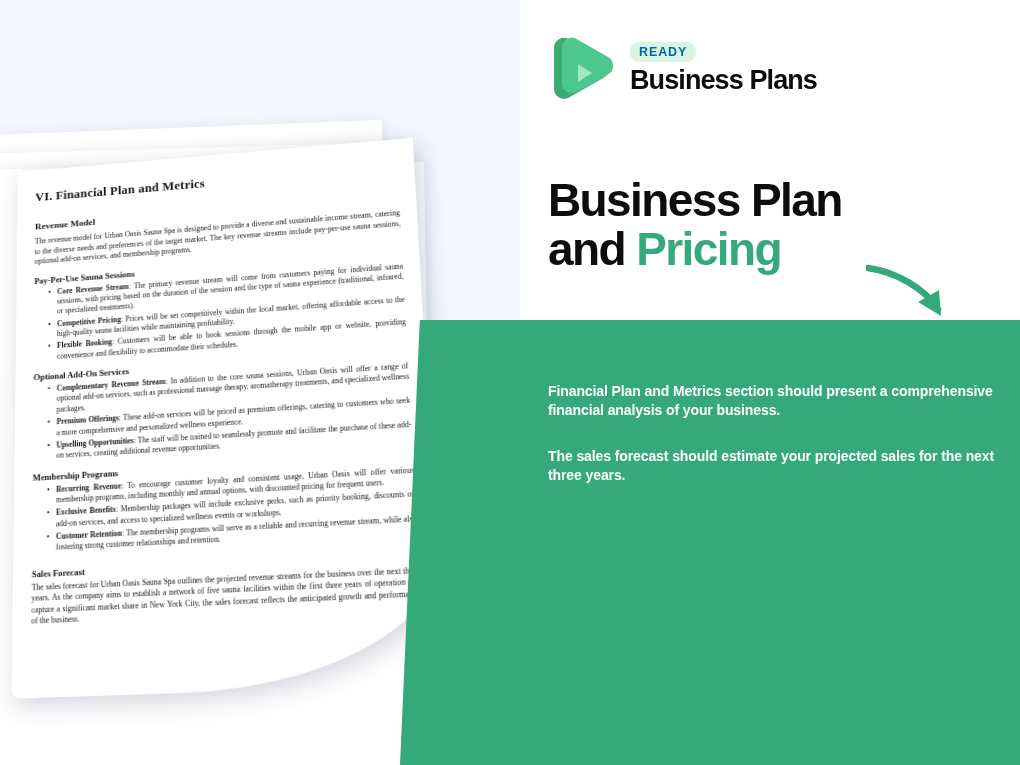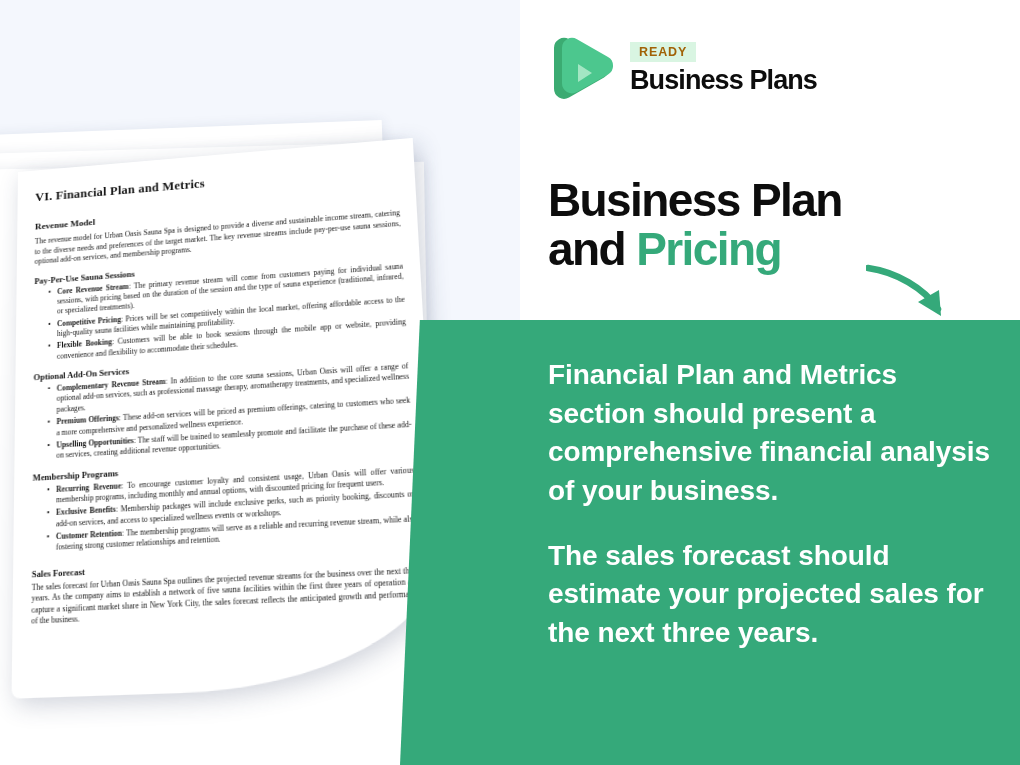--- a/index.html
+++ b/index.html
@@ -88,35 +88,35 @@
   .green-panel{
     position:absolute; right:0; top:320px; width:620px; height:445px;
     background:#35a97a;
     clip-path:polygon(3.2% 0, 100% 0, 100% 100%, 0% 100%);
   }
   .panel-inner{
     position:absolute; left:548px; top:320px; width:472px; height:445px;
     padding:36px 22px 0 0;
   }
   .panel-p{
-    color:#ffffff; font-size:28px; font-weight:bold; line-height:1.38;
-    letter-spacing:-.1px; margin-bottom:26px;
+    color:#ffffff; font-size:14px; font-weight:bold; line-height:1.38;
+    letter-spacing:-.1px; margin-bottom:26px;margin-top:26px;
   }
 
   
   .logo-row{
     position:absolute; left:548px; top:34px;
     display:flex; align-items:center; gap:14px;
   }
   .logo-mark{ width:68px; height:70px; flex:none; }
   .logo-text{ display:flex; flex-direction:column; gap:3px; }
   .ready-badge{
     align-self:flex-start;
-    background:#d9f5e2; color:#a16207; font-size:12.5px; font-weight:bold;
-    letter-spacing:.9px; padding:3px 9px 3px 9px; border-radius:0;
+    background:#d9f5e2; color:#0369a1; font-size:12.5px; font-weight:bold;
+    letter-spacing:.9px; padding:3px 9px 3px 9px; border-radius:9px;
   }
   .brand{
     font-size:27px; font-weight:bold; color:#0d0d0d; letter-spacing:-.9px;
   }
 
   
   .headline{
     position:absolute; left:548px; top:176px; width:460px;
     font-size:46px; font-weight:bold; line-height:1.06;
     letter-spacing:-1.6px; color:#0d0d0d;

